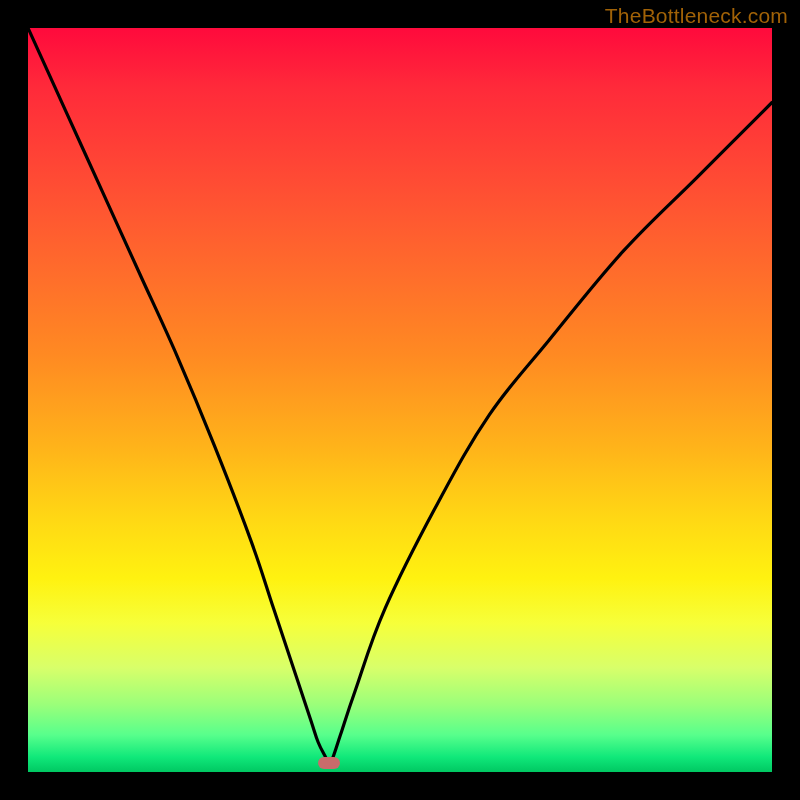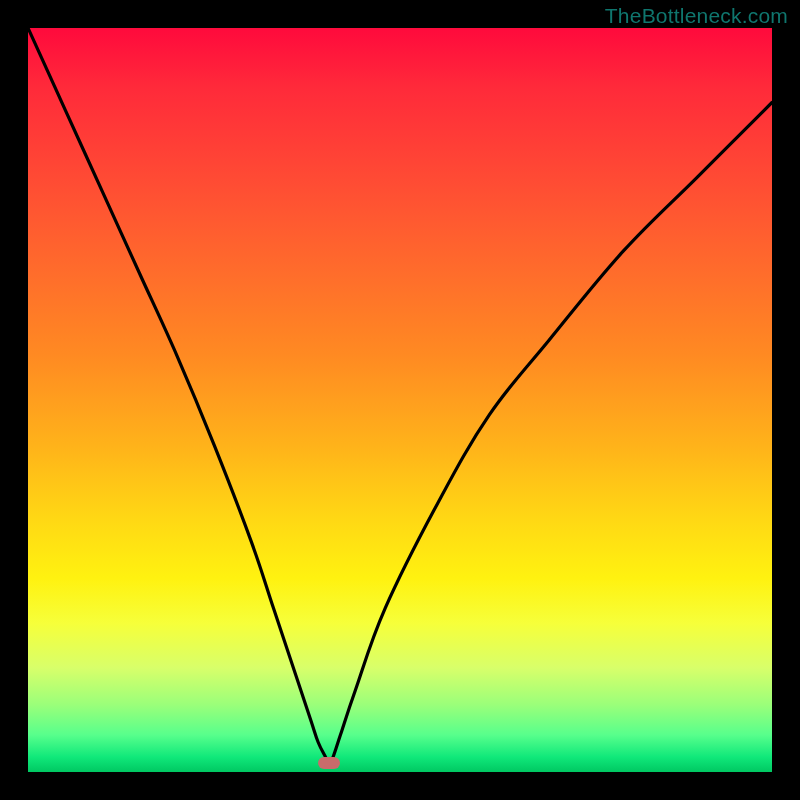--- a/index.html
+++ b/index.html
@@ -39,21 +39,21 @@
       #9aff7a 91%,
       #58ff8c 95%,
       #10e87a 98%,
       #00c862 100%
     );
   }
   .watermark {
     position: absolute;
     top: 4px;
     right: 12px;
-    color: #0f766e;
+    color: #a16207;
     font-size: 21px;
     font-weight: 500;
     letter-spacing: 0.2px;
     user-select: none;
   }
   .curve-svg {
     position: absolute;
     left: 0; top: 0;
     width: 100%;
     height: 100%;

